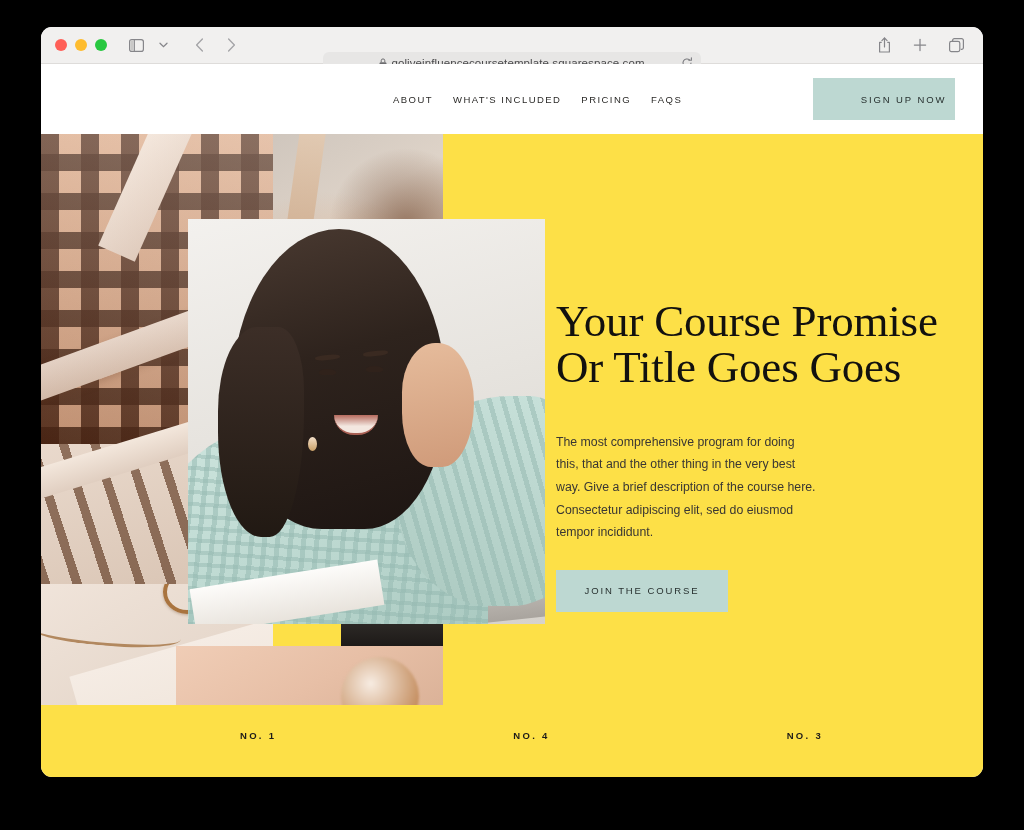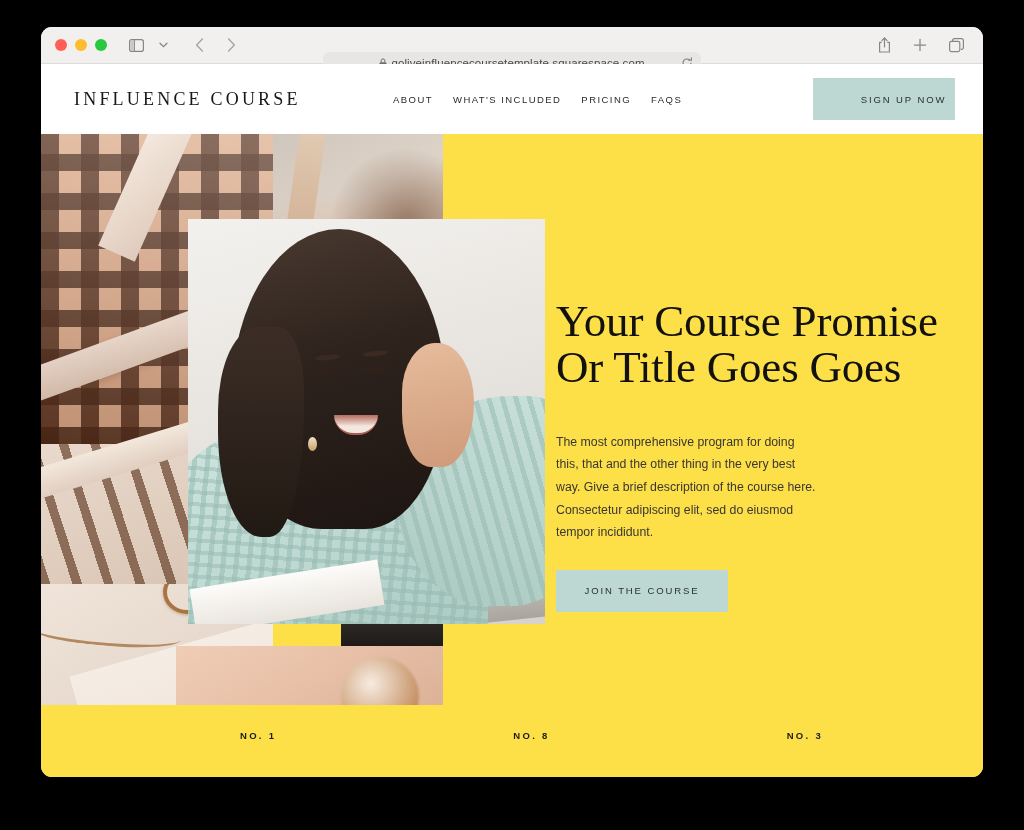--- a/index.html
+++ b/index.html
@@ -529,21 +529,20 @@
       <span class="tb-icon">
         <svg width="15" height="15" viewBox="0 0 15 15" fill="none" stroke="#86868a" stroke-width="1.2">
           <rect x="0.6" y="3.4" width="10.2" height="10.2" rx="1.8"></rect>
           <path d="M3.6 3.2 V2.4 a1.8 1.8 0 0 1 1.8-1.8 H12.6 a1.8 1.8 0 0 1 1.8 1.8 V9.6 a1.8 1.8 0 0 1-1.8 1.8 H11.8"></path>
         </svg>
       </span>
     </div>
   </div>
 
   <div class="site-header">
-    <div class="logo">INFLUENCE COURSE</div>
     <div class="nav">
       <a href="#">ABOUT</a>
       <a href="#">WHAT'S INCLUDED</a>
       <a href="#">PRICING</a>
       <a href="#">FAQS</a>
     </div>
     <button class="signup-btn">SIGN UP NOW</button>
   </div>
 
   <div class="hero">
@@ -587,18 +586,18 @@
       <h1 class="headline">
         <span>Your Course Promise</span><br>
         <span>Or Title Goes Goes</span>
       </h1>
       <p class="hero-body">The most comprehensive program for doing this, that and the other thing in the very best way. Give a brief description of the course here. Consectetur adipiscing elit, sed do eiusmod tempor incididunt.</p>
       <button class="join-btn">JOIN THE COURSE</button>
     </div>
 
     <div class="numbers">
       <span class="num">NO. 1</span>
-      <span class="num">NO. 8</span>
+      <span class="num">NO. 4</span>
       <span class="num">NO. 3</span>
     </div>
 
   </div>
 </div>
 
 </body></html>

